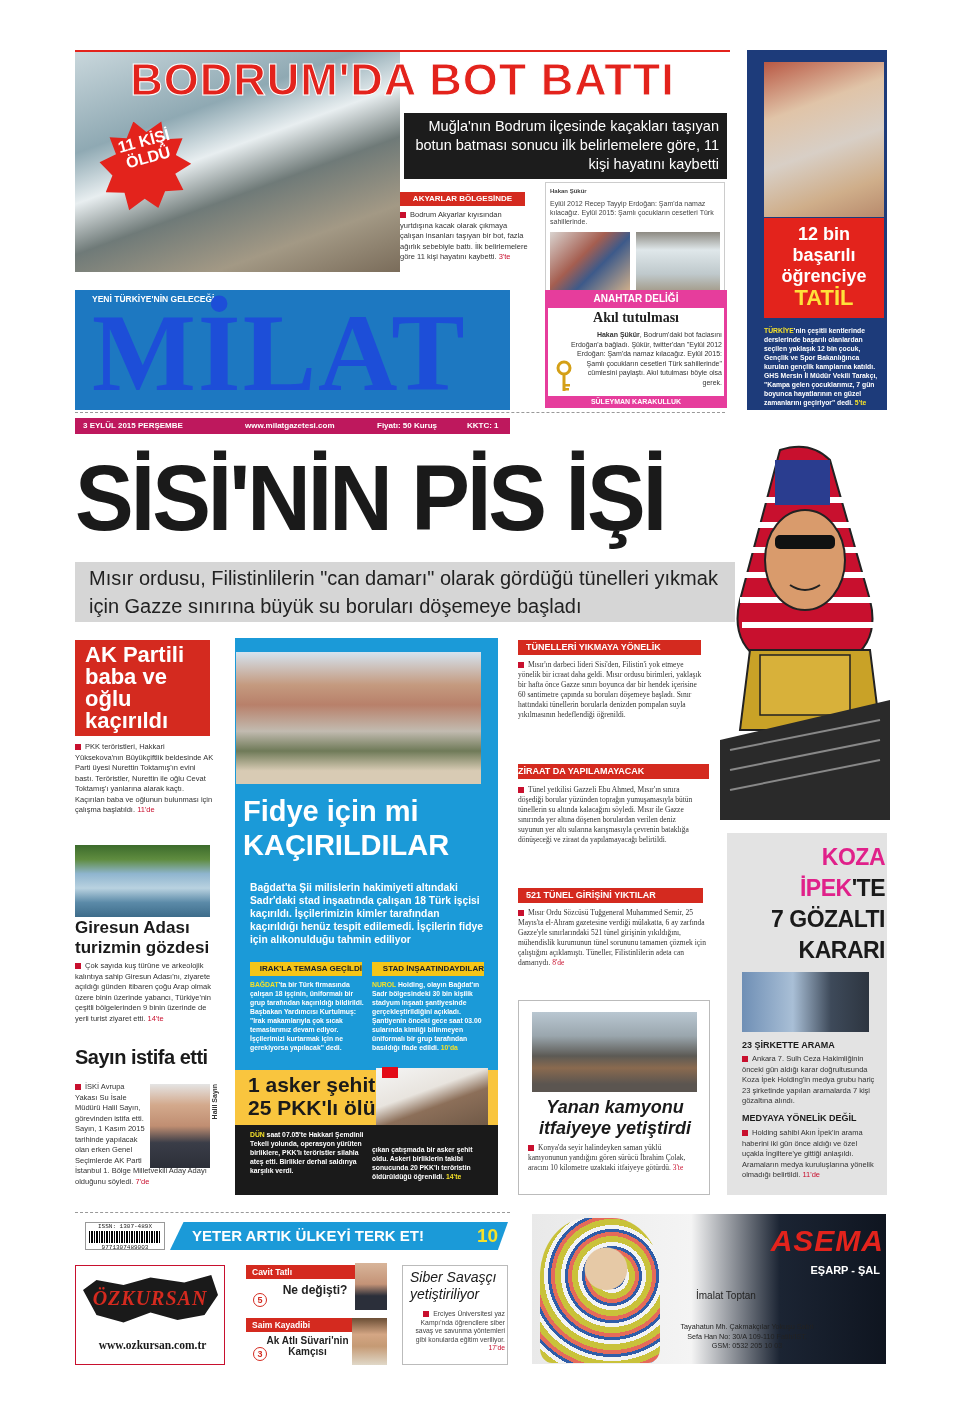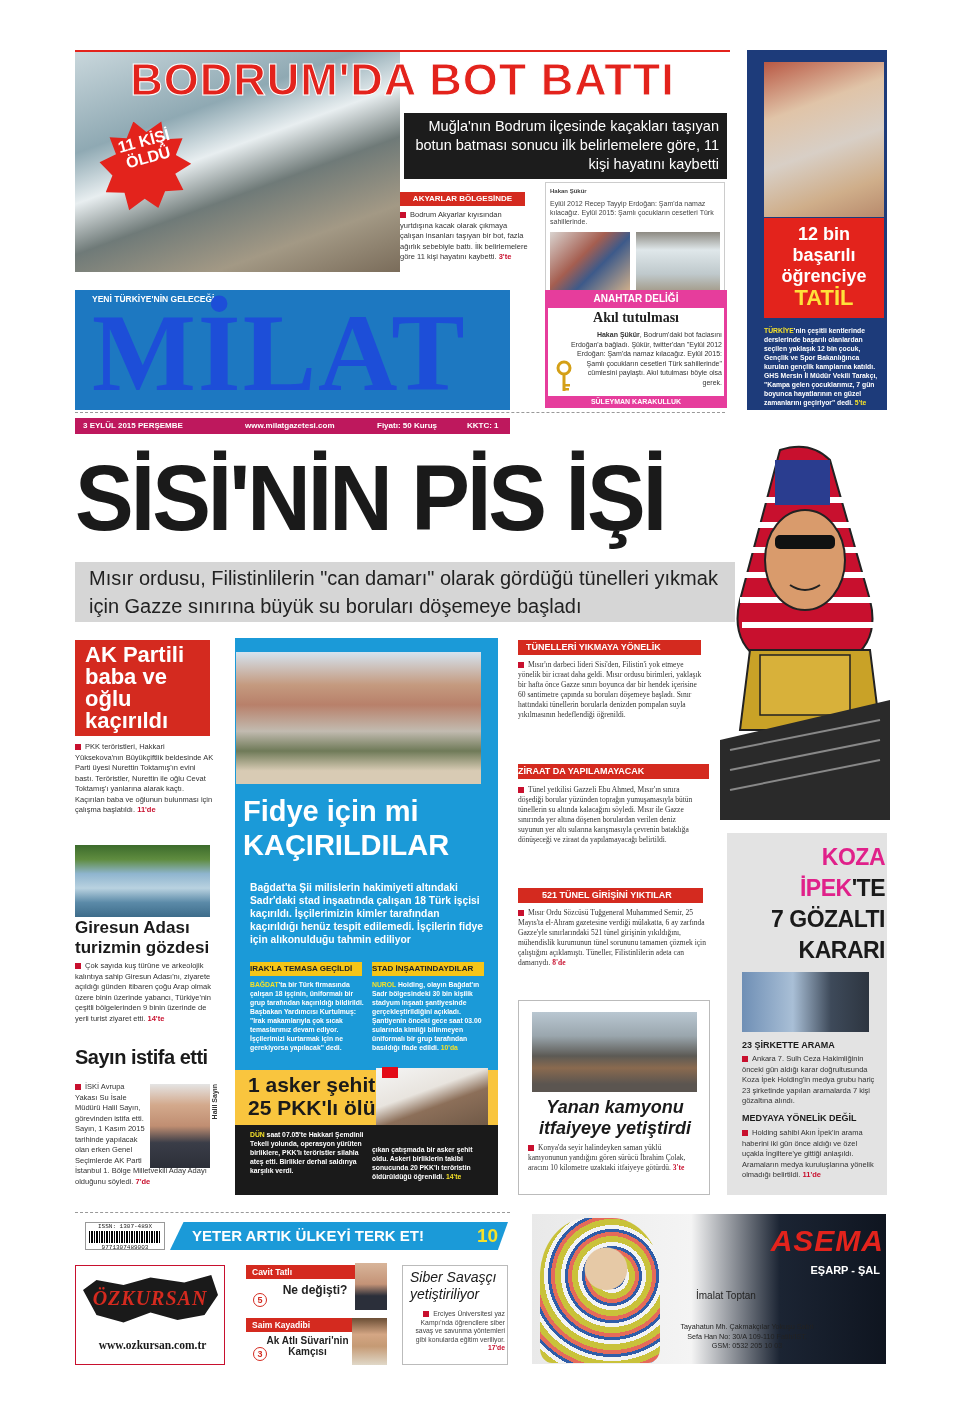--- a/index.html
+++ b/index.html
@@ -1,19 +1,19 @@
 <!DOCTYPE html>
 <html><head>
 <meta charset="utf-8">
 <style>
 *{box-sizing:border-box;margin:0;padding:0}
 body{width:960px;height:1414px;background:#fff;position:relative;overflow:hidden;font-family:"Liberation Sans",sans-serif;color:#222}
 .abs{position:absolute}
 .bul{display:inline-block;width:6px;height:6px;background:#c8102e;margin-right:4px;vertical-align:middle}
-.ref{color:#c8102e;font-weight:bold}
+.ref{color:#c8102e;font-weight:normal}
 .small{font-size:7.5px;line-height:10.5px;color:#333}
 .redbar{background:#d42a1f;color:#fff;font-weight:bold;text-transform:uppercase;font-family:"Liberation Sans",sans-serif}
 .photo{position:absolute;overflow:hidden}
 
 #lead-photo{left:75px;top:52px;width:325px;height:220px;background:linear-gradient(160deg,#c9d7dc 0%,#8fa9b3 30%,#e8eef0 45%,#6f7a78 60%,#a39985 80%,#7a6c5a 100%)}
 #lead-title{left:75px;top:52px;width:655px;height:55px;text-align:center;font-size:45px;font-weight:900;color:#e3231c;letter-spacing:1px;font-family:"Liberation Sans",sans-serif;-webkit-text-stroke:1px #fff;line-height:55px}
 #lead-topline{left:75px;top:50px;width:655px;height:2px;background:#e3231c}
 #burst{left:100px;top:120px;width:90px;height:90px;background:#e3231c;clip-path:polygon(50% 0%,61% 15%,80% 8%,78% 28%,98% 32%,86% 48%,100% 62%,80% 68%,84% 88%,64% 84%,52% 100%,40% 86%,20% 94%,20% 74%,0% 68%,12% 52%,2% 34%,22% 30%,20% 10%,38% 16%);transform:rotate(-15deg);color:#fff;text-align:center}
 #burst-text{left:108px;top:132px;width:76px;text-align:center;color:#fff;font-weight:900;font-size:16px;line-height:17px;transform:rotate(-15deg)}
 #lead-deck{left:404px;top:113px;width:323px;height:66px;background:#1c1c1c;color:#fff;font-size:14.5px;line-height:19px;padding:4px 8px;text-align:right}
@@ -57,40 +57,40 @@
 #sayin-title{left:75px;top:1046px;width:150px;font-size:20px;font-weight:bold;color:#1a1a1a;letter-spacing:-0.5px}
 #sayin-text{left:75px;top:1082px;width:72px}
 #sayin-text2{left:75px;top:1166px;width:150px}
 #sayin-photo{left:150px;top:1084px;width:60px;height:84px;background:linear-gradient(180deg,#e4e4e4 0%,#d3a98c 25%,#c08e72 50%,#3a3d48 70%,#2c2f38 100%)}
 #sayin-caption{left:211px;top:1084px;font-size:7px;writing-mode:vertical-rl;transform:rotate(180deg);font-weight:bold;color:#333}
 
 #feature{left:235px;top:638px;width:263px;height:557px;background:#1b9ad8}
 #feature-photo{left:236px;top:652px;width:245px;height:132px;background:linear-gradient(180deg,#d5e3ef 0%,#c49a7f 25%,#b8806a 40%,#c2bbb0 60%,#6f7a58 75%,#d8cbb4 90%)}
 #feature-title{left:243px;top:794px;width:250px;color:#fff;font-weight:900;font-size:29px;line-height:34px}
 #feature-deck{left:250px;top:881px;width:240px;color:#fff;font-size:10.3px;line-height:13px;font-weight:bold}
-.ylab{background:#f5c518;color:#222;font-size:8px;font-weight:bold;height:14px;line-height:14px;text-align:left}
+.ylab{background:#f5c518;color:#222;font-size:8px;font-weight:bold;height:14px;line-height:14px;text-align:right}
 #irak-label{left:250px;top:962px;width:112px}
 #stad-label{left:372px;top:962px;width:112px}
 #irak-text{left:250px;top:980px;width:115px;color:#fff;font-size:6.8px;line-height:9px;font-weight:bold}
 #stad-text{left:372px;top:980px;width:118px;color:#fff;font-size:6.8px;line-height:9px;font-weight:bold}
 .hl-y{color:#f5e12a}
 #asker-box{left:235px;top:1070px;width:263px;height:55px;background:#f9c53e}
 #asker-title{left:248px;top:1073px;width:140px;font-size:21px;font-weight:900;line-height:23px;color:#1a1a1a}
 #asker-photo{left:376px;top:1068px;width:112px;height:60px;background:linear-gradient(160deg,#f5f5f5 0%,#e8e4de 40%,#8c6f59 60%,#6e5846 100%)}
 #flag{left:382px;top:1067px;width:16px;height:11px;background:#e30a17}
 #asker-dark{left:235px;top:1125px;width:263px;height:70px;background:#1a1a1a}
 #asker-text1{left:250px;top:1130px;width:115px;color:#fff;font-size:6.8px;line-height:9px;font-weight:bold}
 #asker-text2{left:372px;top:1145px;width:118px;color:#fff;font-size:6.8px;line-height:9px;font-weight:bold}
 
 .mid-text{font-family:"Liberation Serif",serif;font-size:7.5px;line-height:10px;color:#333}
 #tunel-label{left:518px;top:640px;width:183px;height:15px;font-size:9px;line-height:15px;padding-left:8px}
 #tunel-text{left:518px;top:660px;width:185px}
 #ziraat-label{left:518px;top:764px;width:191px;height:15px;font-size:9px;line-height:15px;}
 #ziraat-text{left:518px;top:785px;width:185px}
-#tunel521-label{left:518px;top:888px;width:185px;height:15px;font-size:9px;line-height:15px;padding-left:24px}
+#tunel521-label{left:518px;top:888px;width:185px;height:15px;font-size:9px;line-height:15px;padding-left:8px}
 #tunel521-text{left:518px;top:908px;width:190px}
 #kamyon-box{left:518px;top:1000px;width:192px;height:195px;border:1px solid #bbb}
 #kamyon-photo{left:532px;top:1012px;width:165px;height:80px;background:linear-gradient(180deg,#b9c7d1 0%,#9aa6ad 30%,#5c5a55 55%,#8a6a4f 70%,#5b5550 90%)}
 #kamyon-title{left:525px;top:1097px;width:180px;text-align:center;font-style:italic;font-weight:bold;font-size:18px;line-height:21px;color:#1a1a1a}
 #kamyon-text{left:528px;top:1143px;width:170px}
 
 #koza-box{left:727px;top:833px;width:160px;height:362px;background:#e3e3e3}
 #koza-title{left:730px;top:842px;width:155px;text-align:right;font-weight:bold;font-size:23px;line-height:31px;color:#1a1a1a;letter-spacing:-0.5px}
 .pink{color:#e0218a}
 #koza-photo{left:742px;top:972px;width:127px;height:60px;background:linear-gradient(90deg,#6f8fb5 0%,#a9bfd6 40%,#3e4a5a 70%,#2d3540 100%)}

